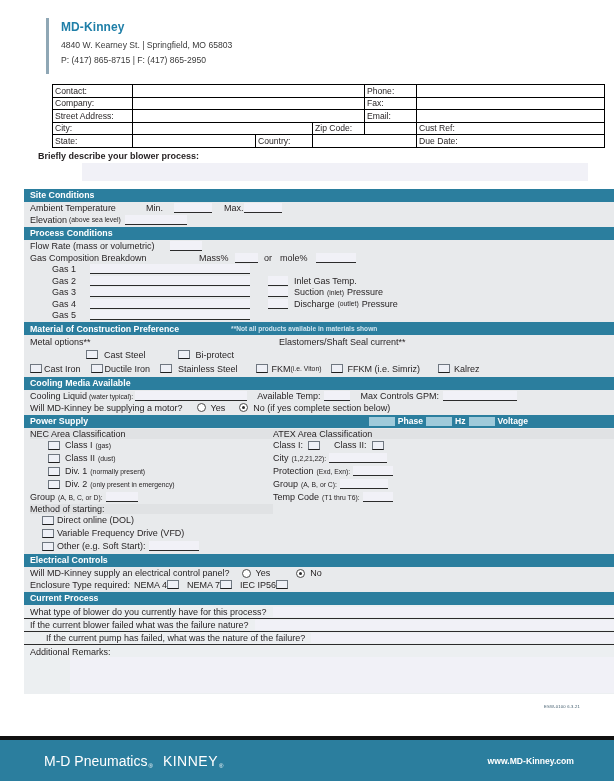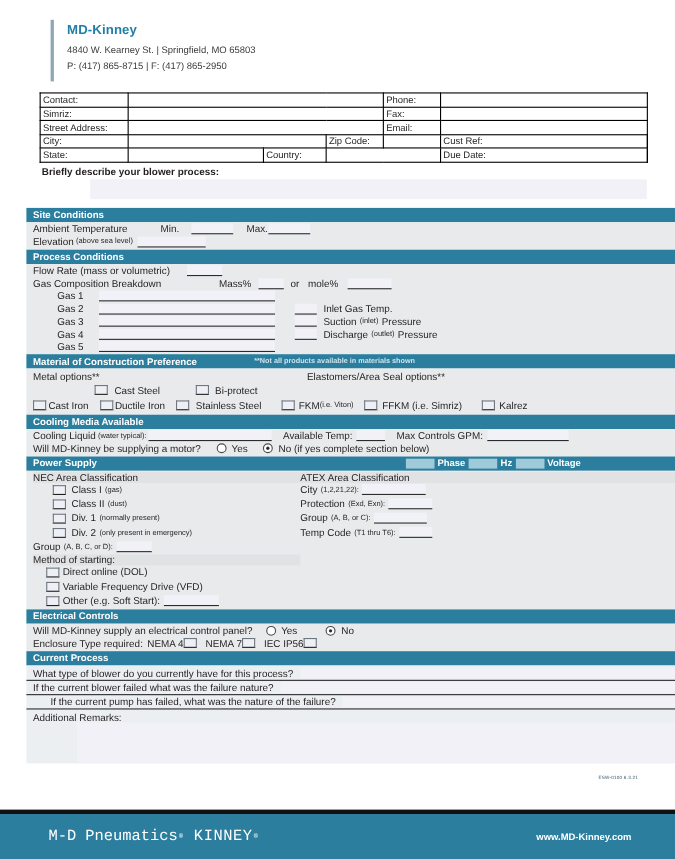--- a/index.html
+++ b/index.html
@@ -17,21 +17,21 @@
 
   
   .letterhead { padding: 18px 0 0 46px; display:flex; }
   .lh-bar { width:3px; background:#8fa7b5; margin-right:12px; align-self:stretch; }
   .lh-body { padding: 2px 0 4px 0; }
   .brand { color:#1f7fa8; font-size:12px; font-weight:bold; letter-spacing:0.1px; margin-bottom:6px; }
   .lh-line { font-size:8.6px; color:#3a3a3a; margin-bottom:5px; }
 
   
   .wrap { padding: 0 26px 0 36px; }
-  table.contact { border-collapse:collapse; width:100%; margin-top:10px; table-layout:fixed; }
+  table.contact { border-collapse:collapse; width:100%; margin-top:10px; table-layout:fixed;margin-left:16px; }
   table.contact td { border:1px solid #000; height:12.5px; padding:0 2px; font-size:8.6px;
     background:#fff; white-space:nowrap; vertical-align:middle; }
   td.lbl { width:auto; }
   td.fld { background:#f3f3f8; }
 
   .describe { font-weight:bold; font-size:9px; margin:3px 0 2px 2px; }
   .describe-box { margin-left:46px; height:18px; background:#f1f1f7; }
 
   
   .sec { background:#2b7e9e; color:#fff; font-weight:bold; font-size:8.8px;
@@ -63,21 +63,21 @@
   .subhead { background:#e0e2e4; font-size:9px; padding:0 0 0 0; }
 
   .qline { border-bottom:1px solid #2b2b2b; }
   .remarks-box { height:36px; background:#f1f1f7; margin-left:46px; }
   .doccode { text-align:right; font-size:4.2px; color:#3f5a6b; padding:10px 34px 0 0; letter-spacing:0.2px; }
 
   
   .rule { position:absolute; left:0; right:0; top:736px; height:4px; background:#111; }
   .footer { position:absolute; left:0; right:0; top:740px; height:41px; background:#2b7e9e;
             display:flex; align-items:center; }
-  .f-left { margin-left:44px; display:flex; align-items:center; color:#fff;font-family:Liberation Mono, monospace; }
+  .f-left { margin-left:44px; display:flex; align-items:flex-end; color:#fff; }
   .f-md { font-size:14px; }
   .f-sup { font-size:6px; margin:0 10px 0 1px; }
   .f-k { font-size:14px; letter-spacing:0.5px; }
   .f-right { margin-left:auto; margin-right:40px; color:#fff; font-size:8.6px; font-weight:bold; }
 </style>
 </head>
 <body>
 
 <div class="page">
 
@@ -102,21 +102,21 @@
           <col style="width:188px">
       </colgroup>
       <tbody>
           <tr>
         <td class="lbl">Contact:</td>
         <td class="fld" colspan="3"></td>
         <td class="lbl">Phone:</td>
         <td class="fld"></td>
       </tr>
       <tr>
-        <td class="lbl">Simriz:</td>
+        <td class="lbl">Company:</td>
         <td class="fld" colspan="3"></td>
         <td class="lbl">Fax:</td>
         <td class="fld"></td>
       </tr>
       <tr>
         <td class="lbl">Street Address:</td>
         <td class="fld" colspan="3"></td>
         <td class="lbl">Email:</td>
         <td class="fld"></td>
       </tr>
@@ -217,21 +217,21 @@
     </div>
   </div>
 
   <div class="sec">
     <span>Material of Construction Preference</span>
     <span class="note">**Not all products available in materials shown</span>
   </div>
   <div class="body band">
     <div class="row">
       <span class="lab" style="width:249px">Metal options**</span>
-      <span class="lab">Elastomers/Area Seal options**</span>
+      <span class="lab">Elastomers/Shaft Seal current**</span>
     </div>
     <div class="row" style="min-height:14px">
       <span style="width:56px"></span>
       <span class="cbx"></span>
       <span class="lab" style="margin:0 10px 0 6px">Cast Steel</span>
       <span class="cbx" style="margin-left:22px"></span>
       <span class="lab" style="margin:0 0 0 6px">Bi-protect</span>
     </div>
     <div class="row" style="min-height:14px">
       <span class="cbx"></span>
@@ -330,20 +330,26 @@
           <span style="width:12px"></span>
           <span class="cbx"></span>
           <span class="lab" style="margin-left:3px">Other (e.g. Soft Start):</span>
           <span class="uline" style="width:50px; margin-left:3px"></span>
         </div>
       </div>
 
       <div class="colR">
         <div class="subhead">ATEX Area Classification</div>
         <div class="row" style="min-height:13px">
+          <span class="lab">Class I:</span>
+          <span class="cbx" style="margin-left:5px"></span>
+          <span class="lab" style="margin-left:14px">Class II:</span>
+          <span class="cbx" style="margin-left:5px"></span>
+        </div>
+        <div class="row" style="min-height:13px">
           <span class="lab">City</span>
           <span class="sm" style="margin:0 3px">(1,2,21,22):</span>
           <span class="uline" style="width:58px"></span>
         </div>
         <div class="row" style="min-height:13px">
           <span class="lab">Protection</span>
           <span class="sm" style="margin:0 3px">(Exd, Exn):</span>
           <span class="uline" style="width:40px"></span>
         </div>
         <div class="row" style="min-height:13px">

